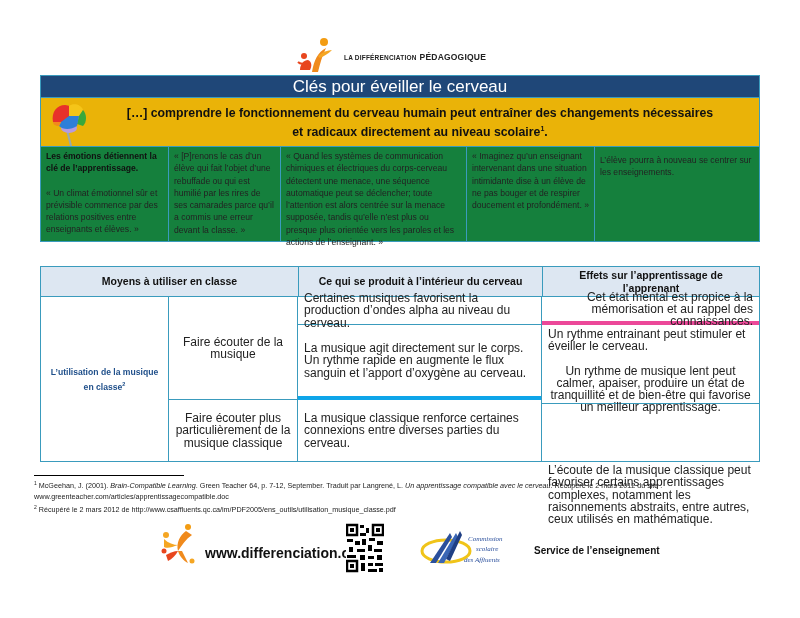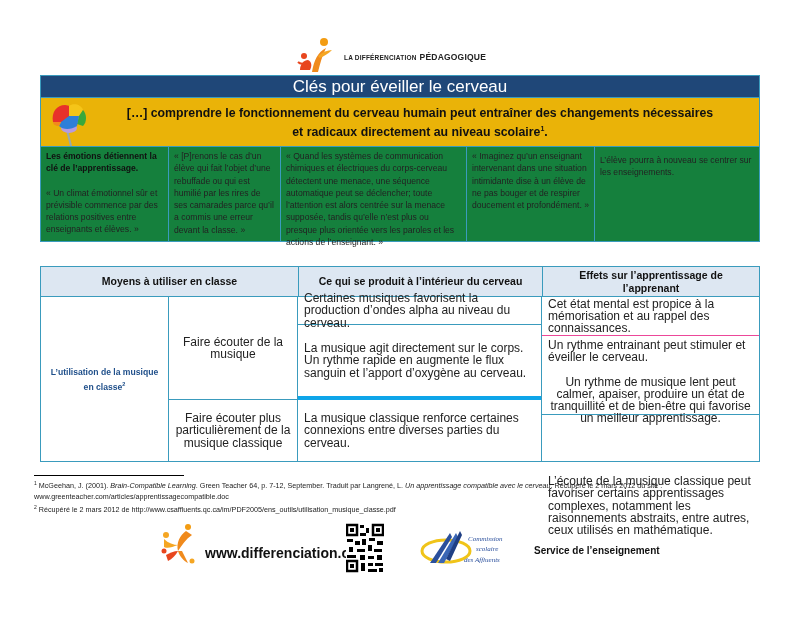--- a/index.html
+++ b/index.html
@@ -37,21 +37,21 @@
   .col-b { width: 129px; border-right: 1px solid #3a9bbd; display: flex; flex-direction: column; }
   .col-c { width: 244px; border-right: 1px solid #3a9bbd; display: flex; flex-direction: column; }
   .col-d { flex: 1; display: flex; flex-direction: column; }
   .cell { font-size: 12px; line-height: 12.3px; color: #222; padding: 12px 6px; display: flex; align-items: center; }
   .cell.center { justify-content: center; text-align: center; }
   .b-1 { height: 107px; border-bottom: 1px solid #3a9bbd; }
   .b-2 { flex: 1; }
   .c-1 { height: 28px; border-bottom: 1px solid #3a9bbd; }
   .c-2 { height: 79px; border-bottom: 4px solid #0ea5e9; }
   .c-3 { flex: 1; }
-  .d-1 { height: 39px; border-bottom: 1px solid #ec4899; }
+  .d-1 { height: 28px; border-bottom: 4px solid #ec4899; text-align: right; }
   .d-2 { height: 79px; border-bottom: 1px solid #3a9bbd; align-items: flex-start; flex-direction: column; padding-top: 3px; }
   .d-2 p + p { margin-top: 12px; text-align: center; }
   .d-3 { flex: 1; margin-top: 48px; }
 
   
   .fn-rule { position: absolute; left: 34px; top: 475px; width: 150px; border-top: 1px solid #000; }
   .footnotes { position: absolute; left: 34px; top: 478px; width: 740px; font-size: 7.2px; line-height: 10.2px; color: #222; }
   .footnotes sup { font-size: 5px; }
   .footnotes i { font-style: italic; }
 

